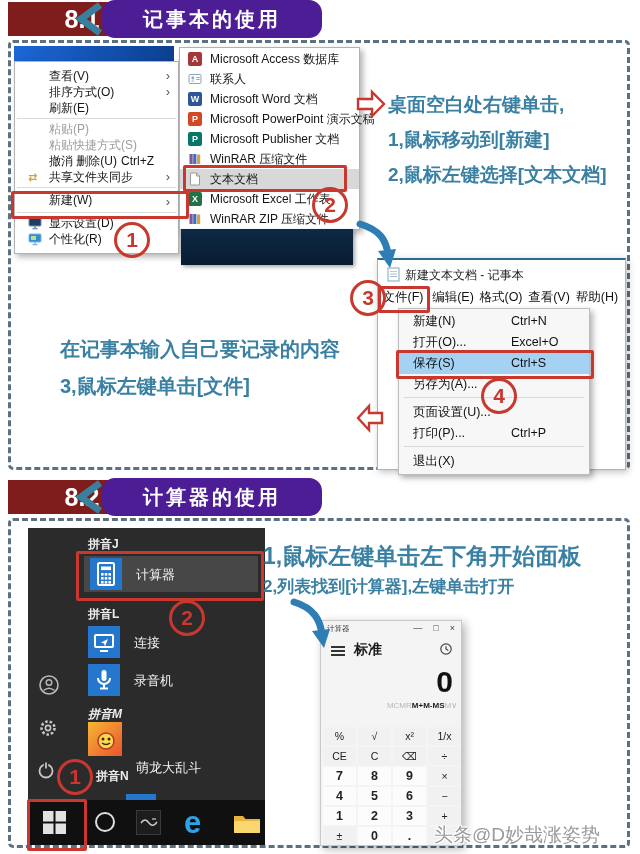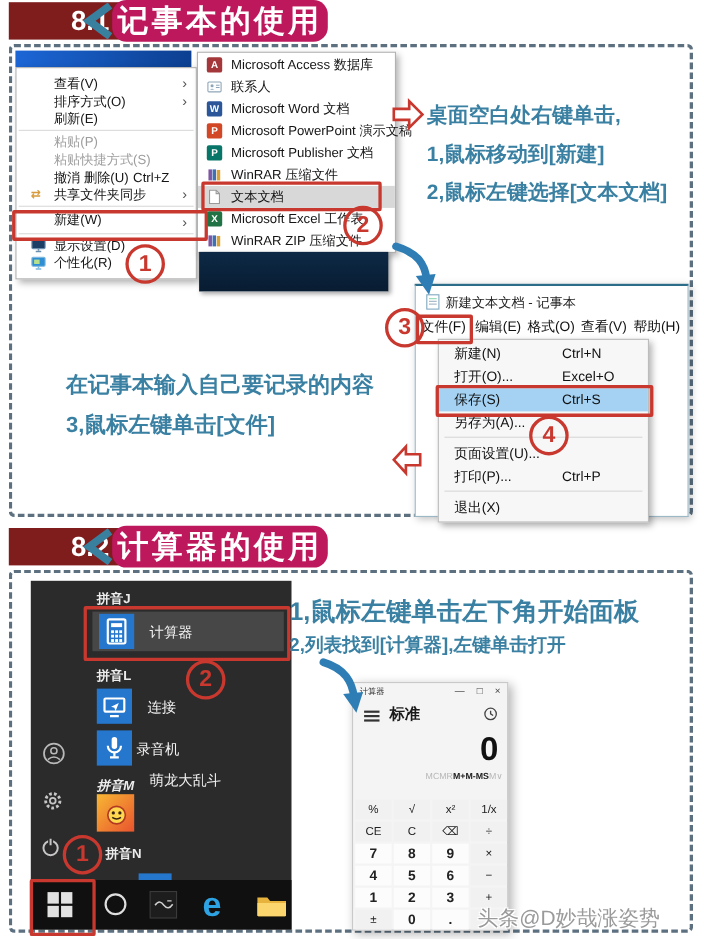--- a/index.html
+++ b/index.html
@@ -2,22 +2,22 @@
 <html><head>
 <meta charset="utf-8">
 <style>
   html,body { margin:0; padding:0; background:#fff; }
   .page { position:relative; width:640px; height:854px; background:#fff; overflow:hidden;
           font-family:"Liberation Sans","DejaVu Sans",sans-serif; }
 
   
   .hdr-num { position:absolute; width:68px; height:34px; background:#7f1d1d; color:#fff;
              font-size:25px; font-weight:700; display:flex; align-items:center; justify-content:center;padding-left:40px; }
-  .hdr-title { position:absolute; width:196px; height:38px; background:#be185d; color:#fff; border-radius:13px;
-               font-size:28px; font-weight:700; letter-spacing:3px; display:flex; align-items:center; justify-content:center; }
+  .hdr-title { position:absolute; width:220px; height:38px; background:#4c1d95; color:#fff; border-radius:13px;
+               font-size:20px; font-weight:700; letter-spacing:3px; display:flex; align-items:center; justify-content:center; }
   .chev { position:absolute; }
 
   
   .panel { position:absolute; left:8px; width:622px; border:3px dashed #5c7080; border-radius:5px; box-sizing:border-box; }
 
   
   .ann { position:absolute; color:#3a80a2; font-weight:700; white-space:nowrap; z-index:25; }
   .badge { position:absolute; width:30px; height:30px; border:3px solid #c8382e; border-radius:50%;
            color:#c8382e; font-size:21px; font-weight:700; text-align:center; line-height:29px; z-index:40; }
   .redbox { position:absolute; border:3px solid #c8382e; z-index:30; border-radius:2px; }
@@ -324,31 +324,31 @@
   <div class="sml" style="left:134px; top:634px;">连接</div>
 
   <div class="tile" style="left:88px; top:664px;">
     <svg width="32" height="32">
         <rect x="13.5" y="6" width="5" height="11" rx="2.5" fill="#fff"></rect>
         <path d="M10,14 a6,6 0 0 0 12,0" fill="none" stroke="#fff" stroke-width="2"></path>
         <line x1="16" y1="20.5" x2="16" y2="24" stroke="#fff" stroke-width="2"></line>
         <line x1="12" y1="24.5" x2="20" y2="24.5" stroke="#fff" stroke-width="2"></line>
       </svg>
   </div>
-  <div class="sml" style="left:124px; top:672px;text-align:right;">录音机</div>
+  <div class="sml" style="left:134px; top:672px;text-align:right;">录音机</div>
 
   <div class="tile" style="left:88px; top:722px; width:34px; height:34px; background:linear-gradient(135deg,#f7b733,#e9542f);">
     <svg width="34" height="34">
         <circle cx="18" cy="19" r="8" fill="#ffd84d" stroke="#b23a24" stroke-width="1.5"></circle>
         <circle cx="15" cy="17" r="1.5" fill="#3a2313"></circle>
         <circle cx="21" cy="17" r="1.5" fill="#3a2313"></circle>
         <path d="M14,21 q4,3 8,0" fill="none" stroke="#3a2313" stroke-width="1.4"></path>
       </svg>
   </div>
-  <div class="sml" style="left:136px; top:701px;">萌龙大乱斗</div>
+  <div class="sml" style="left:136px; top:759px;">萌龙大乱斗</div>
   <div class="badge" style="left:57px; top:759px;">1</div>
 
   <div class="taskbar">
     <span style="position:absolute; left:15px; top:11px;">
       <svg width="23" height="23">
           <g fill="#e2e2e2">
             <rect x="0" y="0" width="10.5" height="10.5"></rect>
             <rect x="12.5" y="0" width="10.5" height="10.5"></rect>
             <rect x="0" y="12.5" width="10.5" height="10.5"></rect>
             <rect x="12.5" y="12.5" width="10.5" height="10.5"></rect>

